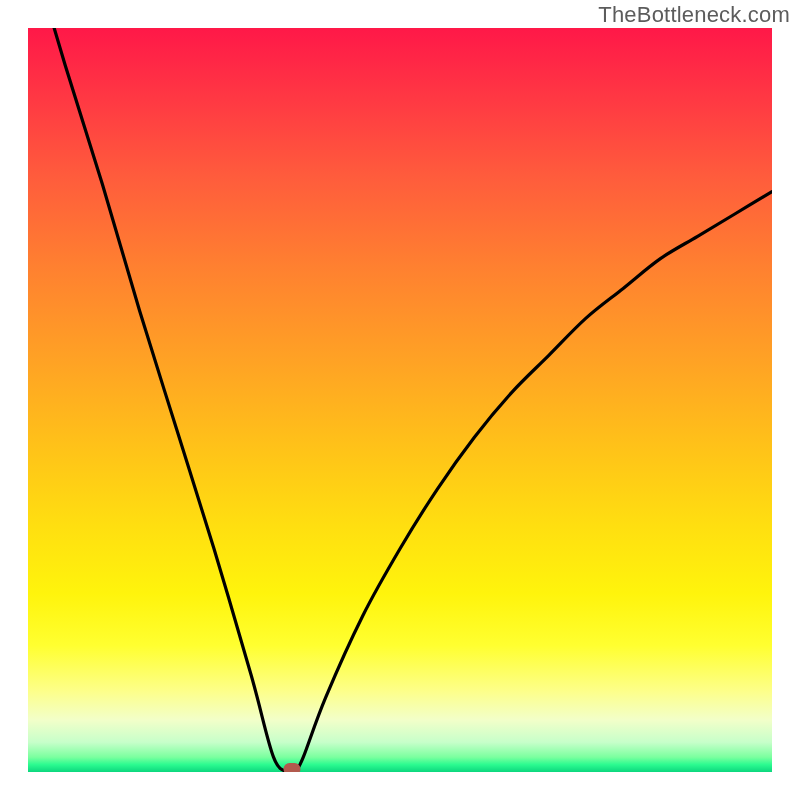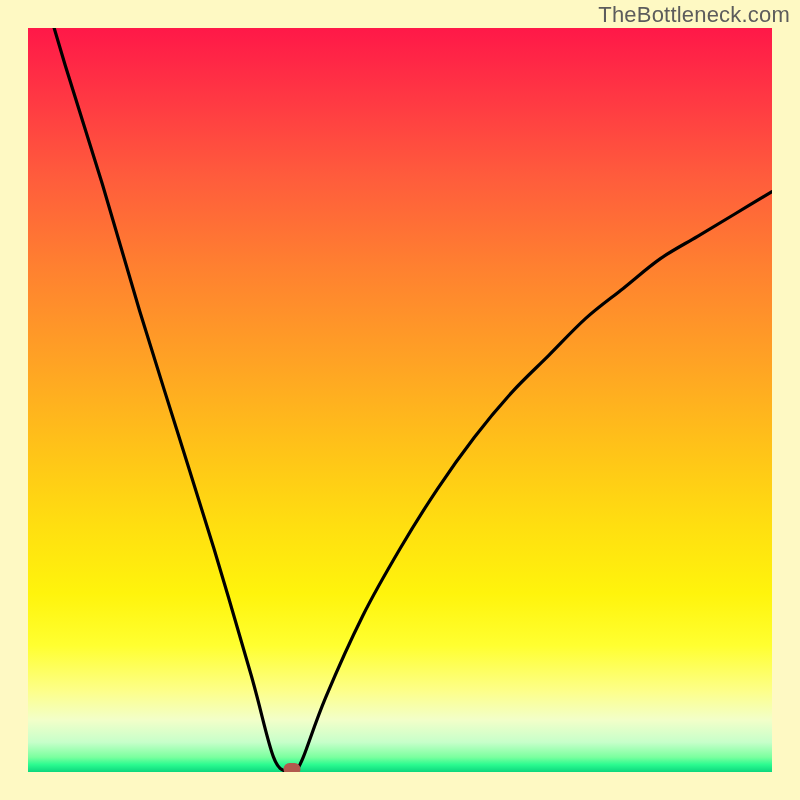--- a/index.html
+++ b/index.html
@@ -8,21 +8,21 @@
     width: 800px;
     height: 800px;
     background: #000;
     overflow: hidden;
     font-family: Arial, Helvetica, sans-serif;
   }
   .frame {
     position: relative;
     width: 800px;
     height: 800px;
-    background: #fef9c3;
+    background: #ffffff;
   }
   .watermark {
     position: absolute;
     top: 2px;
     right: 10px;
     color: #5c5c5c;
     font-size: 22px;
     font-weight: 500;
     letter-spacing: 0.2px;
     z-index: 5;

